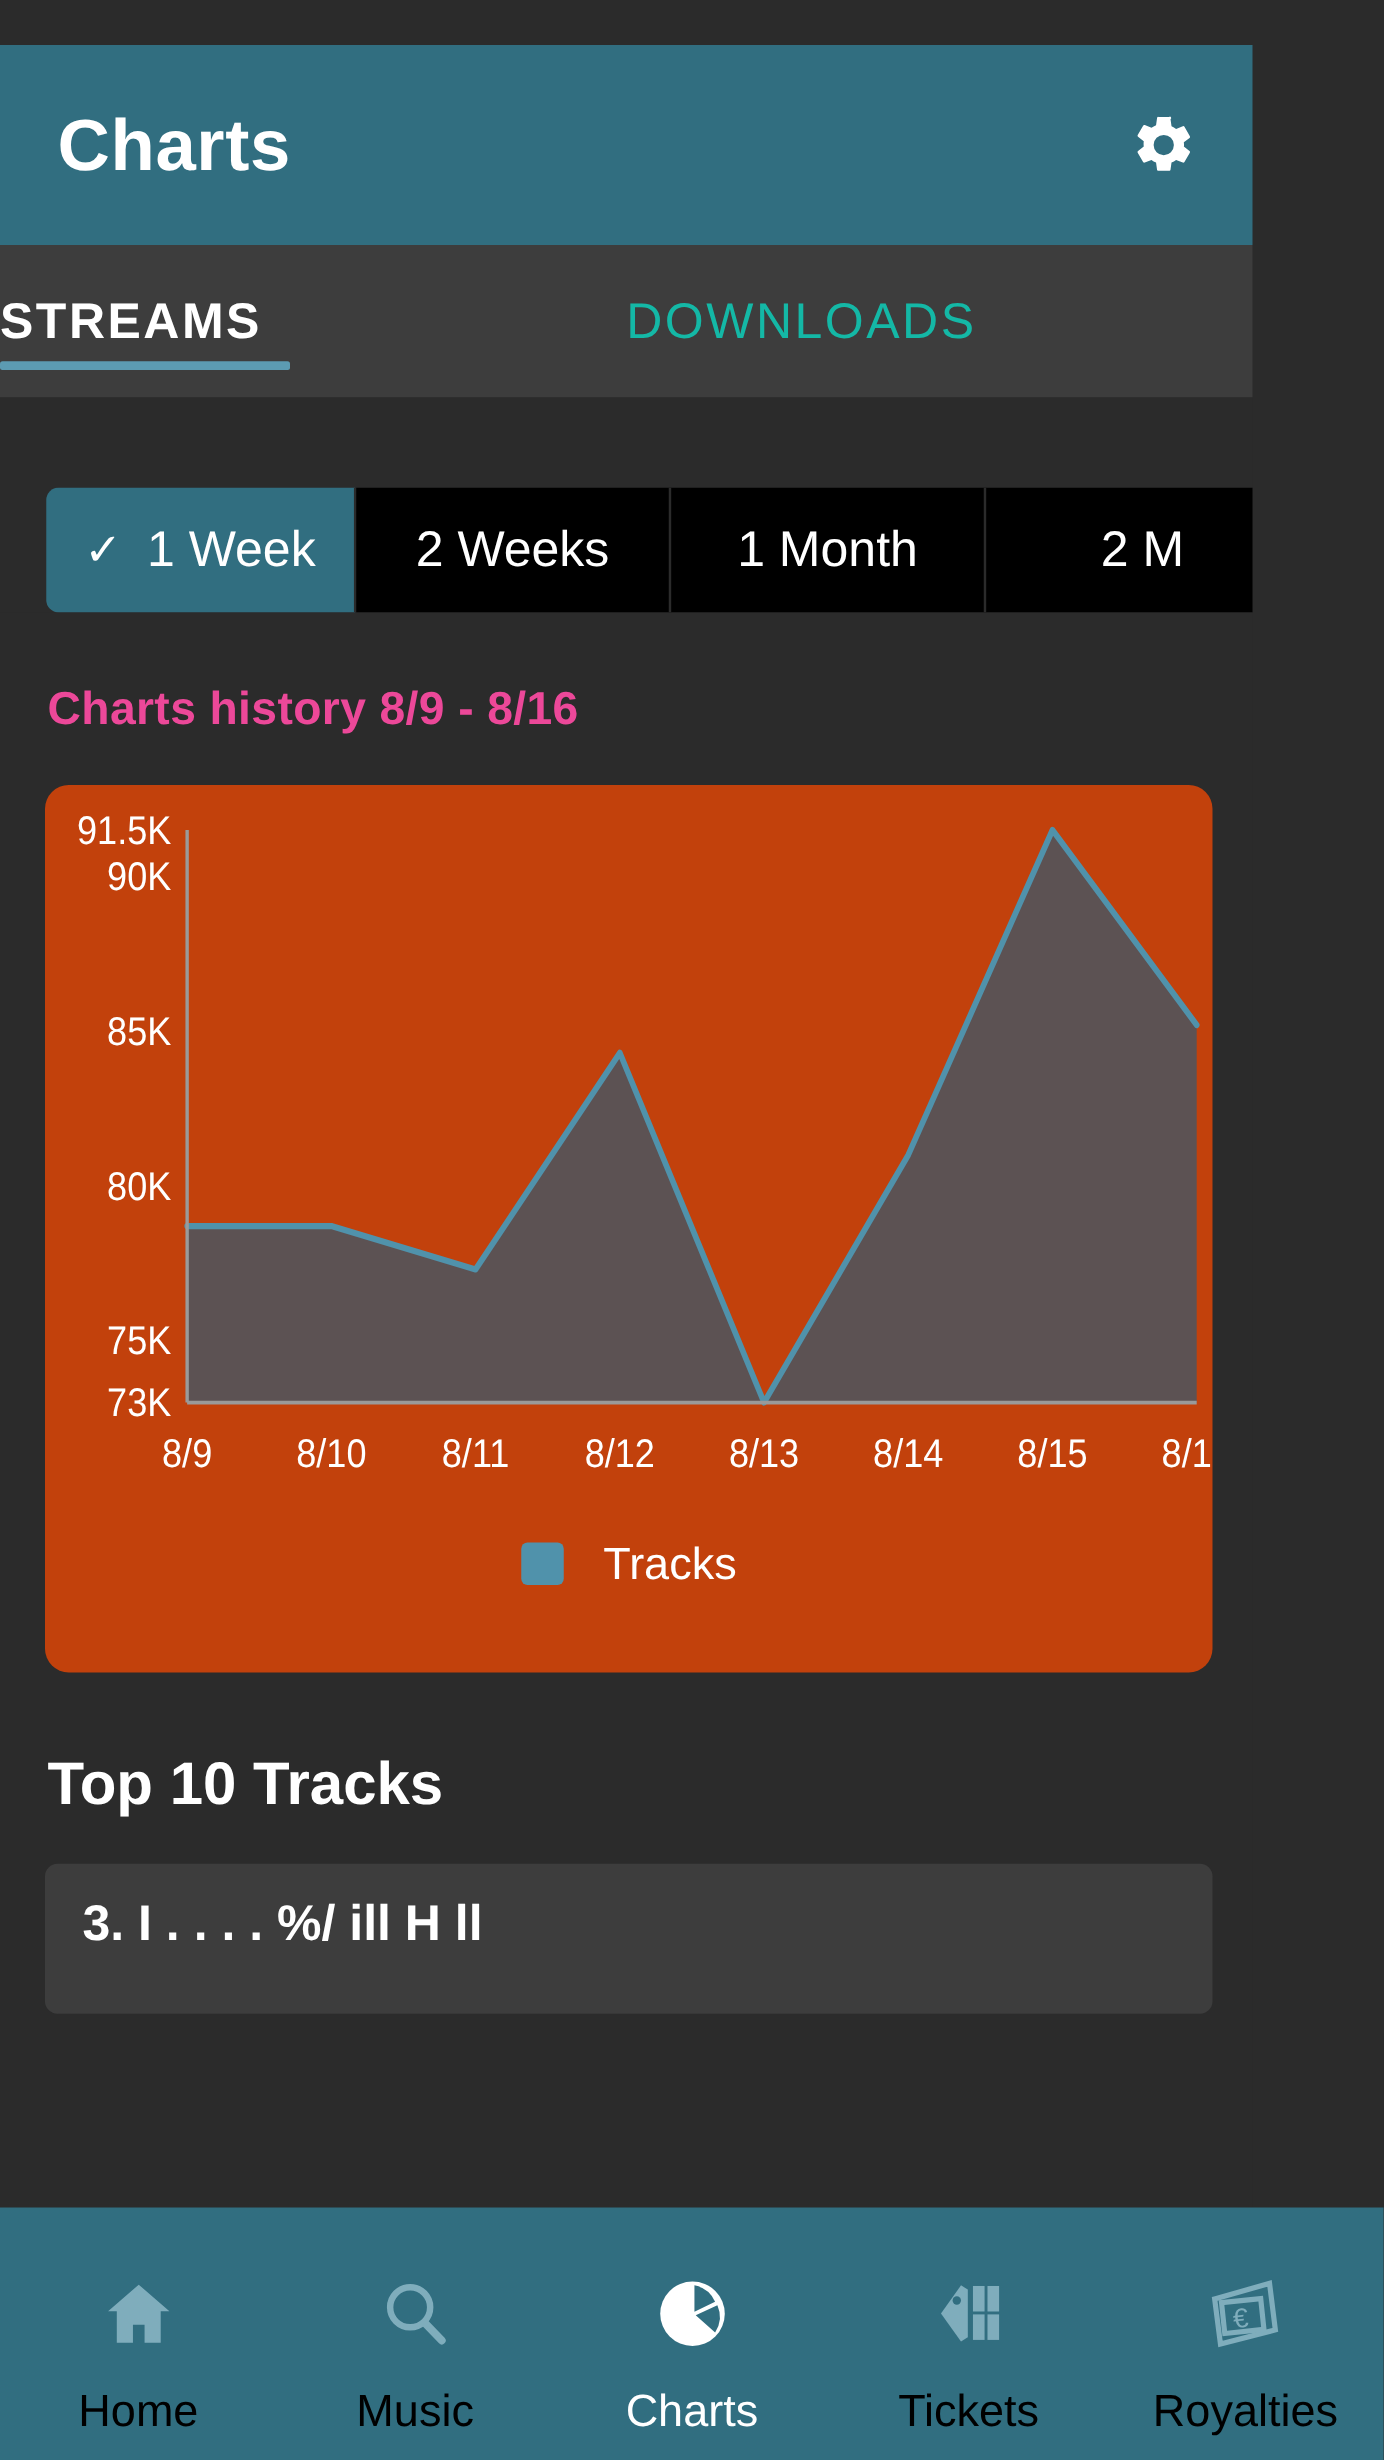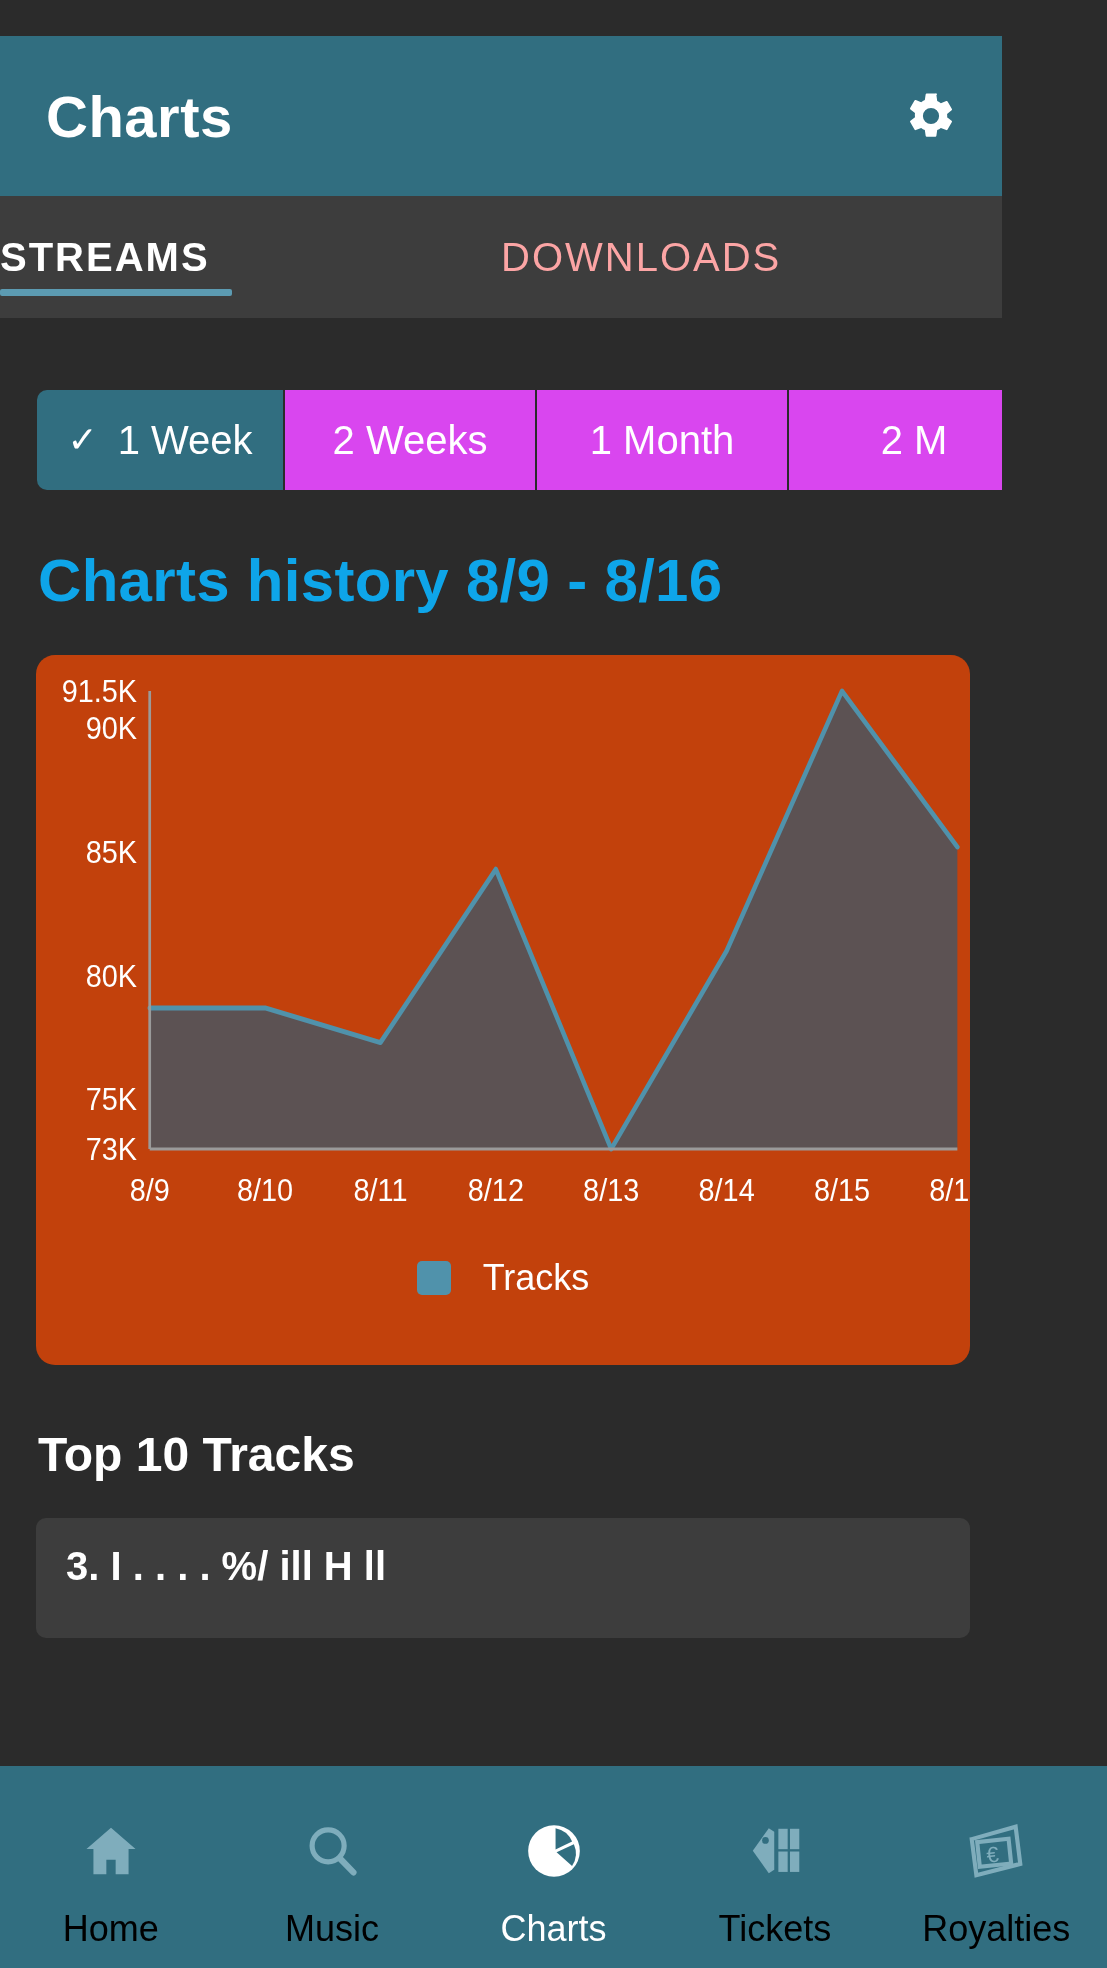--- a/index.html
+++ b/index.html
@@ -25,51 +25,51 @@
   
   .tabs {
     height: 122px; background: #3d3d3d;
     display: flex; align-items: stretch;
   }
   .tab {
     flex: 1; display: flex; flex-direction: column;
     align-items: flex-start; justify-content: center; position: relative;
   }
   .tab-label {
-    font-size: 40px; letter-spacing: 2px; color: #fca5a5; font-weight: normal;
+    font-size: 40px; letter-spacing: 2px; color: #14b8a6; font-weight: normal;
   }
   .tab.active .tab-label { color: #ffffff; font-weight: bold; }
   .tab-underline {
     position: absolute; bottom: 22px; height: 7px; width: 232px;
     background: #5c9bb2; border-radius: 2px;
   }
 
   
   .chiprow-wrap { background: #2b2b2b; padding-top: 72px; }
   .chiprow {
     display: flex; align-items: stretch; padding-left: 37px;
     height: 100px; overflow: hidden;
   }
   .chip {
     display: flex; align-items: center; justify-content: center;
-    background: #d946ef; color: #ffffff; font-size: 40px;
+    background: #000000; color: #ffffff; font-size: 40px;
     border-right: 2px solid #2b2b2b;
     padding: 0 36px; white-space: nowrap; flex: none;
   }
   .chip:first-child { border-top-left-radius: 10px; border-bottom-left-radius: 10px; }
   .chip.selected { background: #316e80; }
   .chip .check { font-size: 36px; margin-right: 20px; line-height: 1; }
   .chip-w1 { width: 248px; }
   .chip-w2 { width: 252px; }
   .chip-w3 { width: 252px; }
   .chip-w4 { width: 252px; }
 
   
   .section-title {
-    color: #0ea5e9; font-size: 60px; font-weight: bold;
+    color: #ec4899; font-size: 37px; font-weight: bold;
     padding: 56px 0 0 38px; letter-spacing: 0.3px;
   }
 
   
   .chart-card {
     margin: 40px 32px 0 36px; background: #c2410c; border-radius: 19px;
     height: 710px; position: relative;
   }
   .chart-svg { display: block; width: 100%; height: 610px; }
   .legend {

